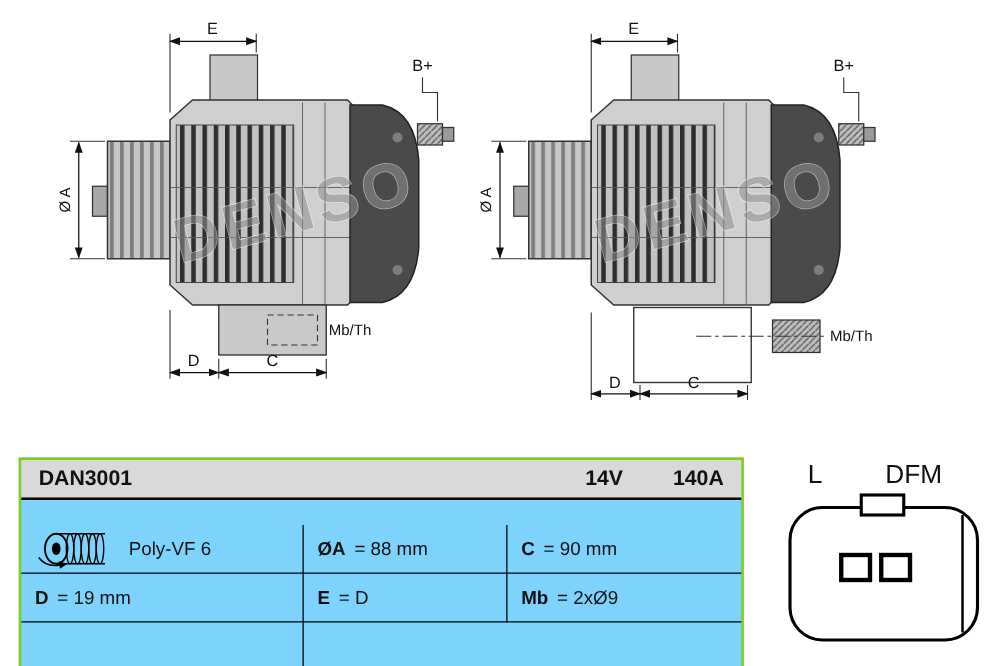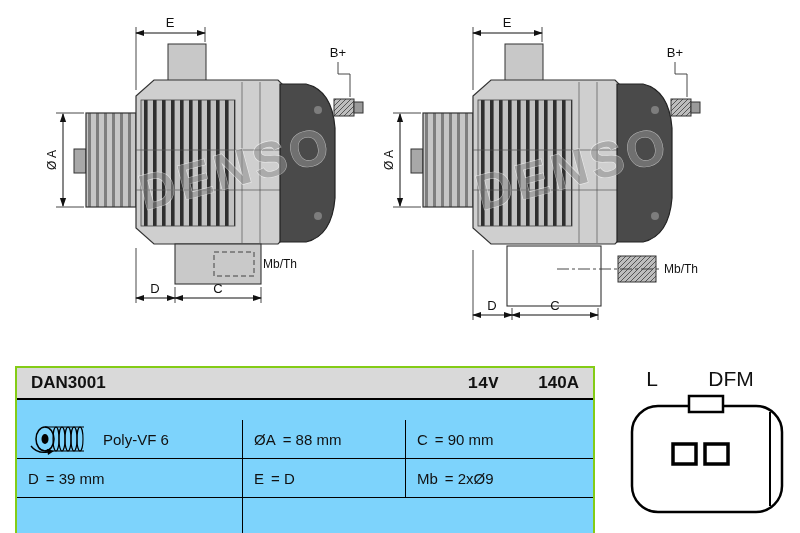--- a/index.html
+++ b/index.html
@@ -10,26 +10,26 @@
   .lbl-sm{font-size:12px;}
   .thin{stroke:#333;stroke-width:0.9;}
   .thin2{stroke:#555;stroke-width:0.7;}
   .dim{stroke:#111;stroke-width:1;}
   .cl{stroke:#333;stroke-width:0.9;}
   .wm{font-size:50px;font-weight:bold;letter-spacing:4px;fill:#8f8f8f;opacity:0.55;stroke:#ffffff;stroke-width:1.2px;paint-order:stroke;}
   
   .spec-table{position:absolute;left:15px;top:366px;width:580px;border:2px solid #84cc16;background:#7dd3fc;box-sizing:border-box;}
   .spec-header{display:flex;align-items:center;height:32px;background:#d9d9d9;border-bottom:2px solid #000;font-weight:bold;font-size:17px;padding:0 14px;box-sizing:border-box;}
   .spec-header .model{flex:1;}
-  .spec-header .volt{margin-right:40px;font-family:Liberation Mono, monospace;}
+  .spec-header .volt{margin-right:40px;}
   .spec-grid{display:grid;grid-template-columns:226px 163px 1fr;margin-top:20px;}
   .cell{height:39px;display:flex;align-items:center;padding:0 11px;font-size:15px;border-right:1.5px solid #000;border-bottom:1.5px solid #000;gap:7px;box-sizing:border-box;white-space:nowrap;}
   .spec-grid .cell:nth-child(3n){border-right:none;}
   .spec-grid .cell:nth-child(n+7){border-bottom:none;justify-content:center;}
-  .k{font-weight:normal;}
+  .k{font-weight:bold;}
   .pulley-icon{flex:0 0 auto;}
   
   .connector{position:absolute;left:612px;top:360px;}
   .conn-lbl{font-size:21px;}
 </style>
 </head>
 <body>
 
 <svg class="drawings" width="800" height="362" viewBox="0 0 800 362">
   <defs>
@@ -208,21 +208,21 @@
     <div class="cell">
       <span class="k">ØA</span>
       <span>= 88 mm</span>
     </div>
     <div class="cell">
       <span class="k">C</span>
       <span>= 90 mm</span>
     </div>
     <div class="cell">
       <span class="k">D</span>
-      <span>= 39 mm</span>
+      <span>= 19 mm</span>
     </div>
     <div class="cell">
       <span class="k">E</span>
       <span>= D</span>
     </div>
     <div class="cell">
       <span class="k">Mb</span>
       <span>= 2xØ9</span>
     </div>
     <div class="cell"></div>

